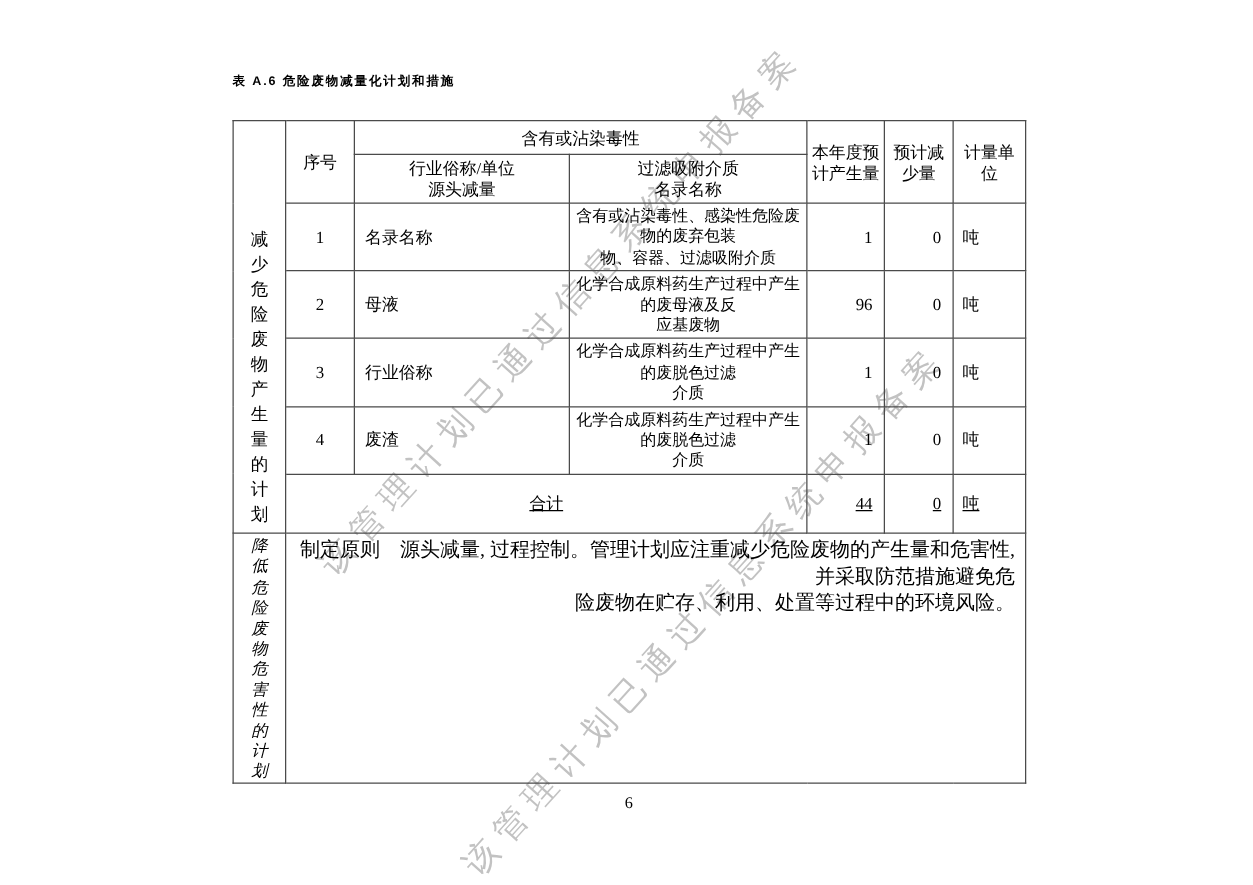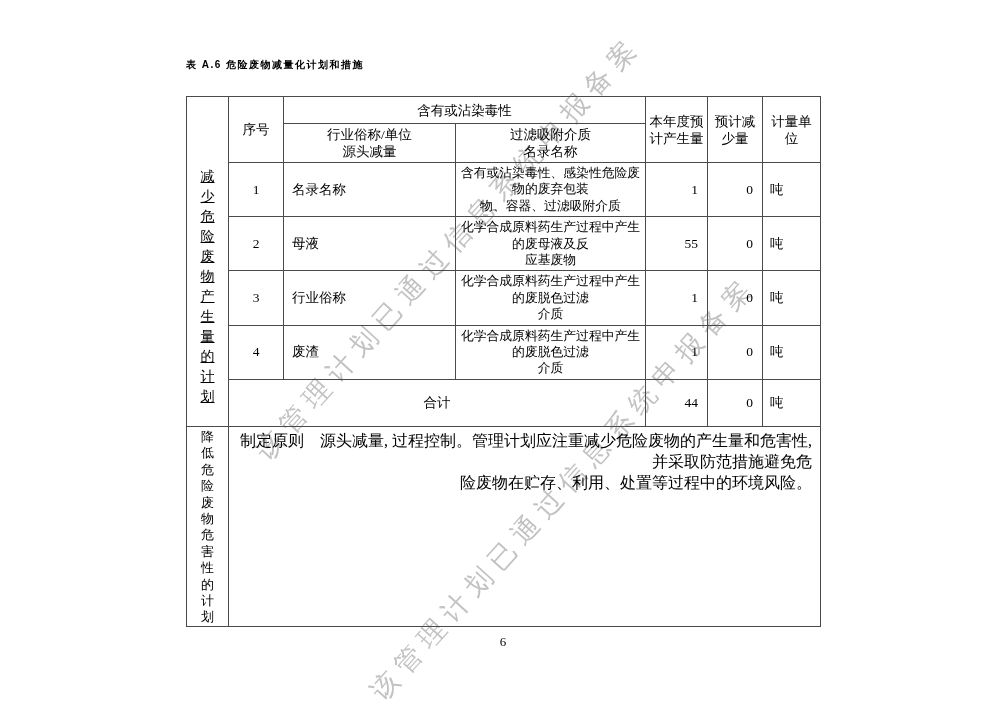--- a/index.html
+++ b/index.html
@@ -31,31 +31,31 @@
     width:634px;table-layout:fixed;border-collapse:collapse;
   }
   td{
     border:1px solid #4a4a4a;
     font-size:13.5px;padding:2px 6px;
     vertical-align:middle;background:transparent;
   }
   tr.rh1{height:27px;}
   tr.rh2{height:33px;}
   tr.rdata{height:49px;}
-  tr.rtotal{height:47px;}
+  tr.rtotal{height:47px;text-decoration:underline;}
   tr.rbottom{height:196px;}
   .center{text-align:center;}
   .pre{white-space:pre-line;}
   .hdr{text-align:center;padding:2px 2px;line-height:17px;}
   .side{vertical-align:bottom;padding:0 0 3px 0;}
   .side .vtext{
-    width:16px;margin:16px auto;text-align:center;
-    word-break:break-all;font-size:14px;line-height:20px;text-decoration:underline;
+    width:16px;margin:0 auto;text-align:center;
+    word-break:break-all;font-size:14px;line-height:20px;
   }
-  .side2{vertical-align:top;padding:2px 0 0 0;}
+  .side2{vertical-align:top;padding:2px 0 0 0;font-style:italic;}
   .side2 .vtext{
     width:16px;margin:0 auto;text-align:center;
     word-break:break-all;font-size:13px;line-height:16.4px;
   }
   .industry{text-align:left;padding-left:8px;}
   .national{
     text-align:center;font-size:12.8px;line-height:16.4px;
     padding:2px 4px;
   }
   .num{text-align:right;padding-right:9px;}
@@ -120,21 +120,21 @@
       <td class="num">1</td>
       <td class="num">0</td>
       <td class="unit">吨</td>
     </tr>
     <tr class="rdata">
       <td class="center">2</td>
       <td class="industry">母液</td>
       <td class="national pre">化学合成原料药生产过程中产生
 的废母液及反
 应基废物</td>
-      <td class="num">55</td>
+      <td class="num">96</td>
       <td class="num">0</td>
       <td class="unit">吨</td>
     </tr>
     <tr class="rdata">
       <td class="center">3</td>
       <td class="industry">行业俗称</td>
       <td class="national pre">化学合成原料药生产过程中产生
 的废脱色过滤
 介质</td>
       <td class="num">1</td>

